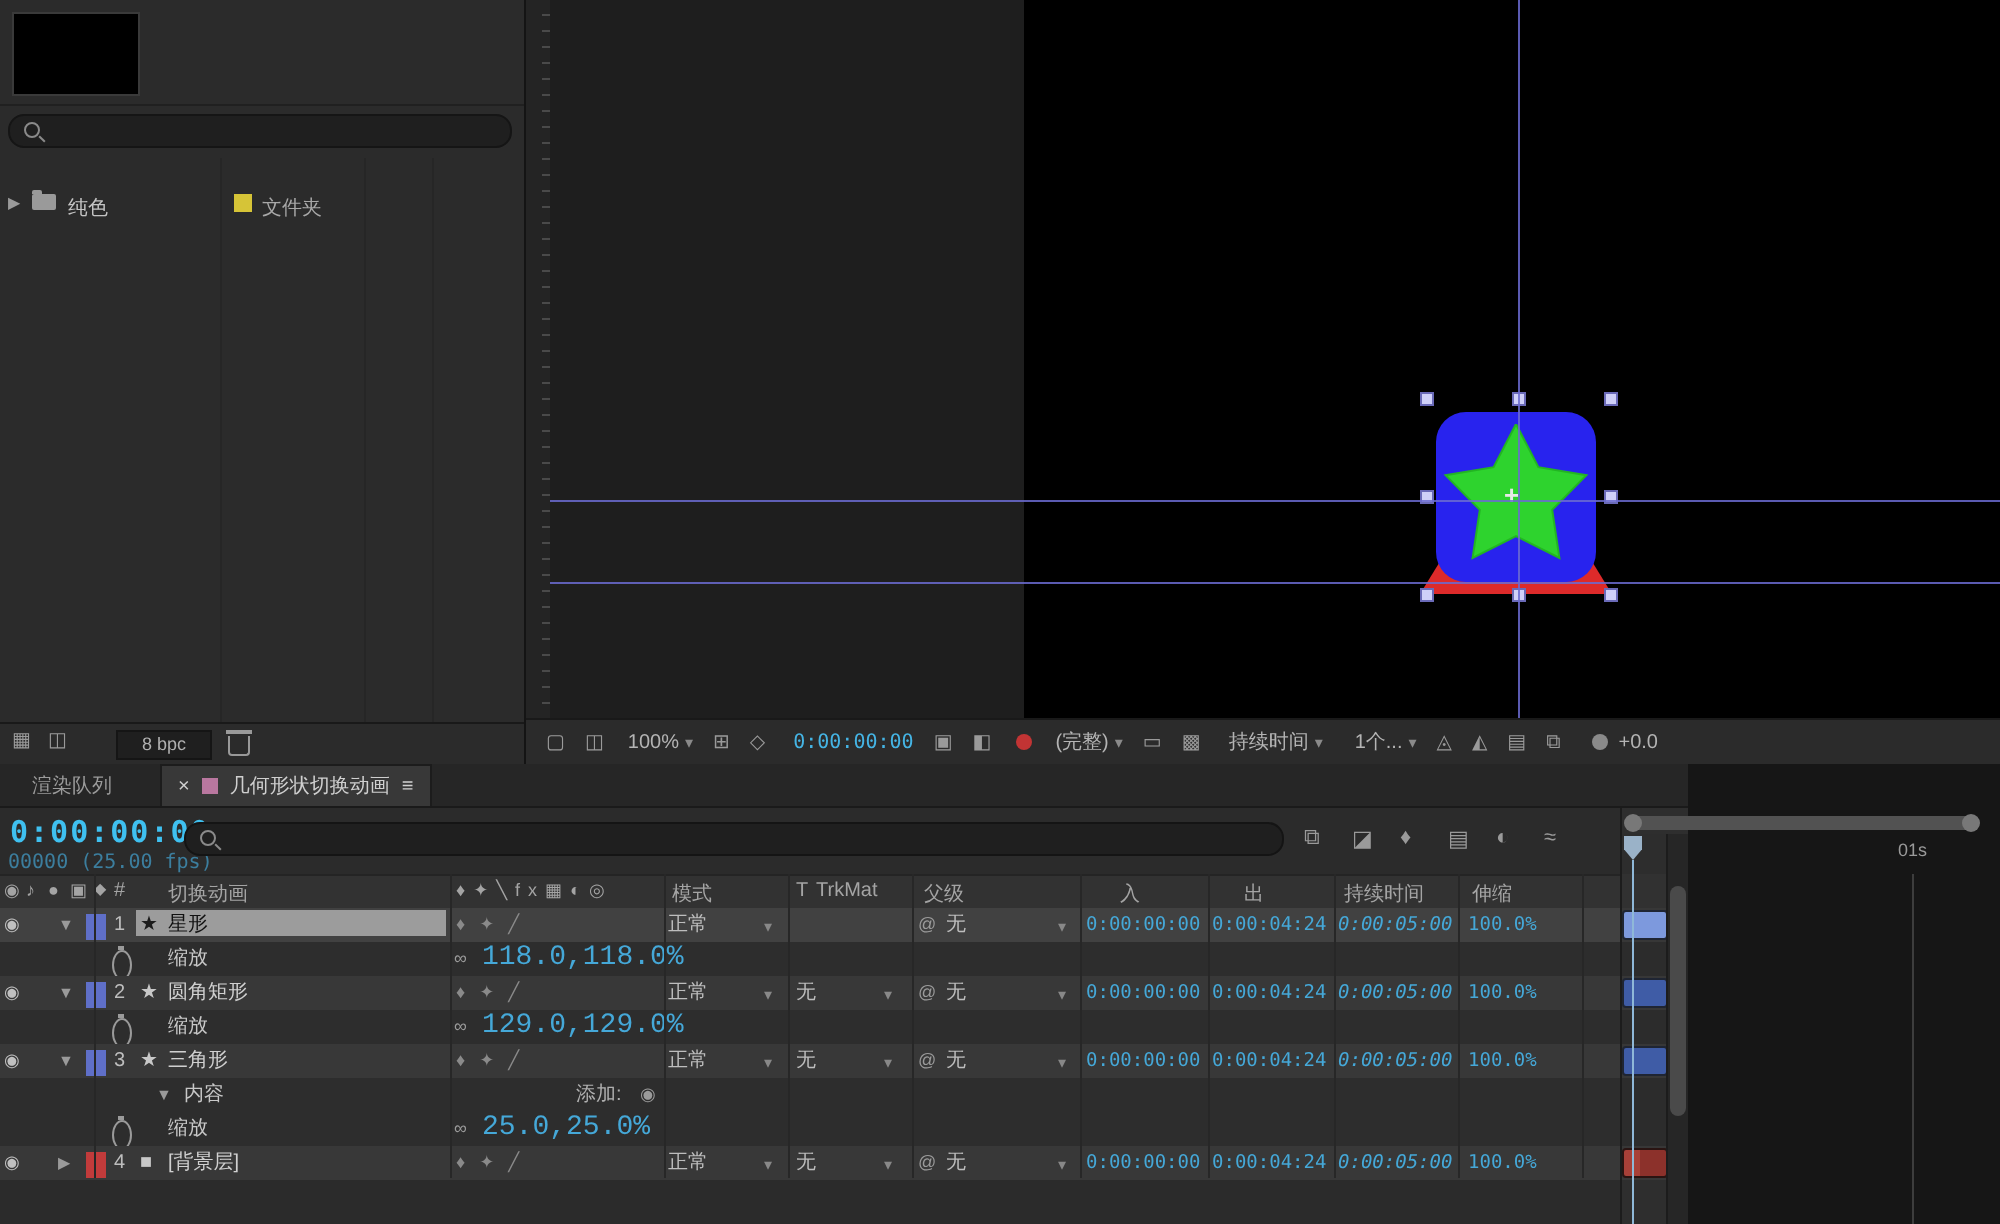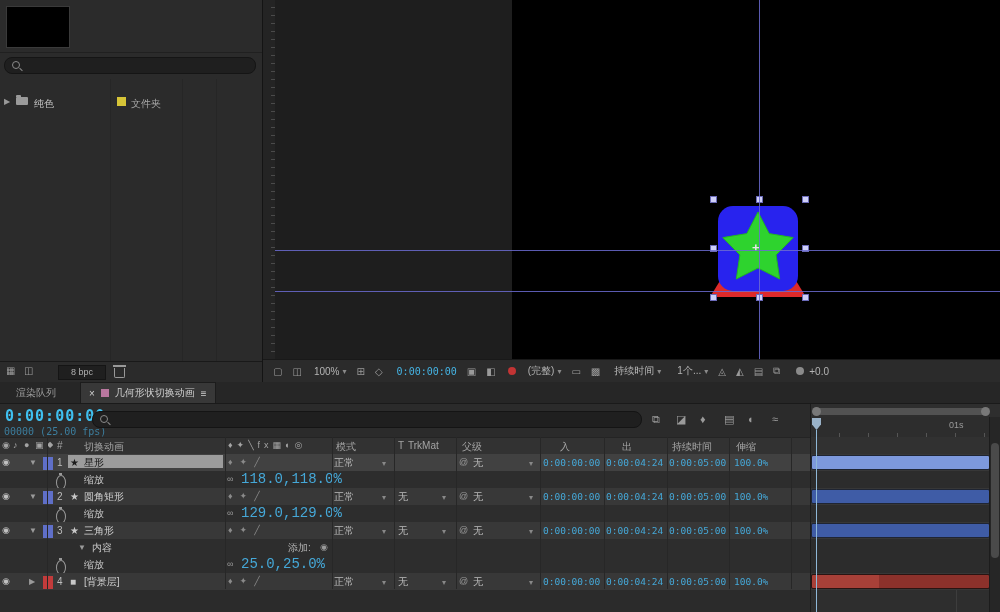--- a/index.html
+++ b/index.html
@@ -44,21 +44,21 @@
   .starsvg{position:absolute;left:445px;top:212px;}
   .anchor{position:absolute;left:477px;top:240px;color:#e8e8e8;font-size:13px;font-weight:bold;}
   .handle{position:absolute;width:5px;height:5px;background:#cfd0f8;border:1px solid #6a6ab8;}
   .vtb{position:absolute;left:0;right:0;bottom:0;height:22px;background:#2b2b2b;border-top:1px solid #191919;display:flex;align-items:center;font-size:10px;color:#b4b4b4;}
   .vtb .ico{color:#9a9a9a;font-size:10px;margin-left:10px;}
   .vtb .dd{display:flex;align-items:center;}
   .reddot{width:8px;height:8px;border-radius:50%;background:#c23434;margin-left:12px;}
   .graydot{width:8px;height:8px;border-radius:50%;background:#8a8a8a;margin-left:16px;}
 
   
-  .tl{position:absolute;left:0;top:382px;width:1000px;height:230px;background:#2b2b2b;}
+  .tl{position:absolute;left:0;top:382px;width:844px;height:230px;background:#2b2b2b;}
   .tl-tabs{position:absolute;left:0;top:0;width:100%;height:21px;background:#262626;border-bottom:1px solid #1a1a1a;display:flex;align-items:center;font-size:10px;}
   .tab-rq{margin-left:6px;padding:3px 10px;color:#9a9a9a;}
   .tab-comp{margin-left:14px;background:#383838;border:1px solid #1c1c1c;border-bottom:none;display:flex;align-items:center;gap:6px;padding:3px 8px;color:#cfcfcf;}
   .tab-chip{width:8px;height:8px;background:#b9779f;}
   .tl-main{position:absolute;left:0;top:22px;right:0;bottom:0;}
   .tl-left{position:absolute;left:0;top:0;width:810px;bottom:0;}
   .tl-right{position:absolute;left:810px;right:0;top:0;bottom:0;background:#2e2e2e;border-left:1px solid #1c1c1c;}
 
   .tl-top{position:absolute;left:0;top:0;width:100%;height:33px;}
   .bigtime{position:absolute;left:5px;top:3px;font-size:15px;letter-spacing:1px;color:#3fc0f0;font-weight:bold;}
@@ -84,21 +84,21 @@
   .sel .licon{color:#1c1c1c;}
   .sel .lname{color:#111;}
   .sw{left:228px;font-size:9px;color:#8a8a8a;letter-spacing:7px;}
   .dd2{font-size:10px;color:#bdbdbd;}
   .ddmode{left:334px;width:52px;}
   .ddtrk{left:398px;width:48px;}
   .pw{left:459px;color:#9a9a9a;font-size:9px;}
   .ddpar{left:473px;width:60px;}
   .ddcar{position:absolute;right:0;top:1px;font-size:8px;color:#888;font-style:normal;}
   .tc{font-size:9.5px;font-family:"DejaVu Sans Mono",monospace;color:#45a8d8;}
-  .tin{left:543px;}.tout{left:606px;}.tdur{left:669px;}.tstr{left:734px;}
+  .tin{left:543px;}.tout{left:606px;}.tdur{left:669px;font-style:italic;}.tstr{left:734px;}
   .stopwatch{left:56px;top:4px !important;width:8px;height:8px;border:1px solid #9a9a9a;border-radius:50%;}
   .stopwatch::before{content:'';position:absolute;left:2px;top:-3px;width:3px;height:2px;background:#9a9a9a;}
   .pname{left:84px;font-size:10px;color:#c8c8c8;}
   .linkico{left:227px;color:#9a9a9a;font-size:9px;}
   .pval{left:241px;font-size:14px;color:#45a8d8;font-family:Liberation Mono, monospace;}
   .gexp{left:78px;color:#9a9a9a;font-size:8px;}
   .gname{left:92px;font-size:10px;color:#c8c8c8;}
   .addlbl{left:288px;font-size:10px;color:#b0b0b0;}
   .addbtn{left:320px;font-size:9px;color:#9a9a9a;}
   .vline{position:absolute;top:33px;bottom:23px;width:1px;background:#272727;z-index:3;pointer-events:none;}

